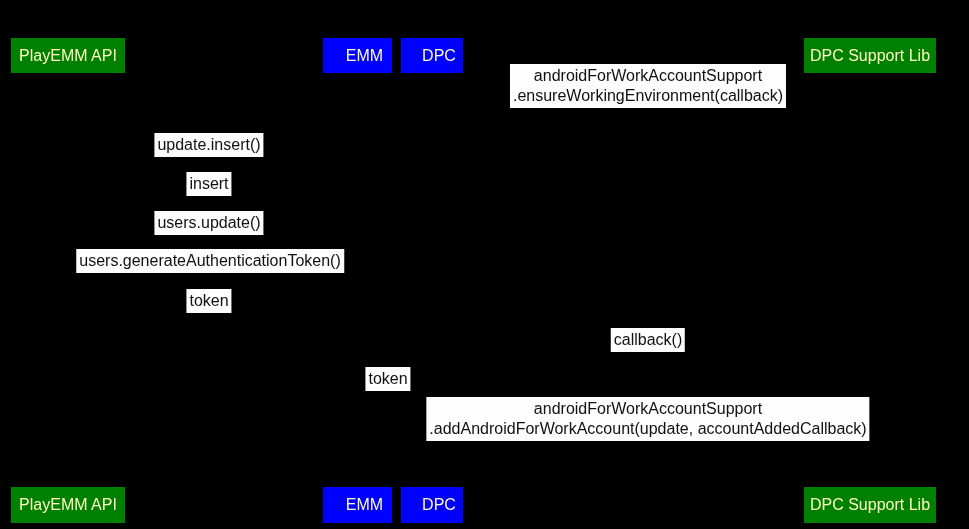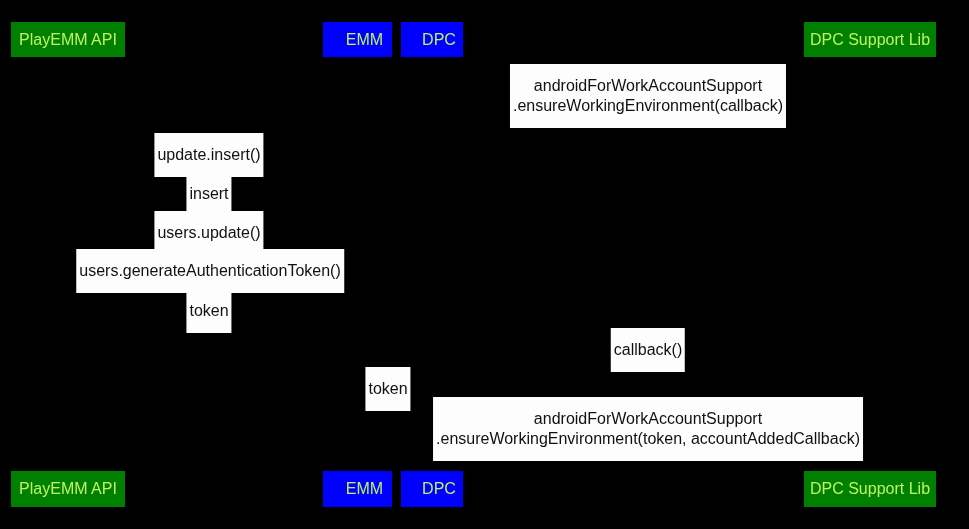--- a/index.html
+++ b/index.html
@@ -15,24 +15,25 @@
     overflow: hidden;
     font-family: "Liberation Sans", sans-serif;
   }
   
   .participant {
     position: absolute;
     height: 35px;
     display: flex;
     align-items: center;
     justify-content: center;
-    color: #bef264;
+    color: #fef9c3;
     font-size: 16px;
     line-height: 1;
     white-space: nowrap;
+    margin-top: 16px;
   }
   .participant.green { background: #008000; }
   .participant.blue  { background: #0000ff; padding-left: 14px; }
   .row-bottom { height: 36px; }
 
   
   .lifeline {
     position: absolute;
     top: 57px;
     bottom: 58px;
@@ -41,21 +42,21 @@
   }
 
   
   .msg {
     position: absolute;
     transform: translateX(-50%);
     background: #fdfdfd;
     color: #111111;
     font-size: 16px;
     line-height: 20px;
-    padding: 12px 3px;
+    padding: 2px 3px;
     text-align: center;
     white-space: nowrap;
   }
 </style>
 </head>
 <body>
 
 <div class="stage">
 
   <div class="lifeline" style="left:67px"></div>
@@ -82,21 +83,21 @@
   <div class="msg" style="left:209px; top:211px">users.update()</div>
 
   <div class="msg" style="left:209px; top:289px">token</div>
 
   <div class="msg" style="left:648px; top:328px">callback()</div>
 
   <div class="msg" style="left:388px; top:367px">token</div>
 
   <div class="msg" style="left:648px; top:397px">
     <div>androidForWorkAccountSupport</div>
-    <div>.ensureWorkingEnvironment(token, accountAddedCallback)</div>
+    <div>.addAndroidForWorkAccount(update, accountAddedCallback)</div>
   </div>
 
   <div class="participant green row-bottom" style="left:11px; top:471px; width:114px">PlayEMM API</div>
   <div class="participant blue row-bottom" style="left:323px; top:471px; width:55px">EMM</div>
   <div class="participant blue row-bottom" style="left:401px; top:471px; width:48px">DPC</div>
   <div class="participant green row-bottom" style="left:804px; top:471px; width:132px">DPC Support Lib</div>
 
 </div>
 
 </body></html>

